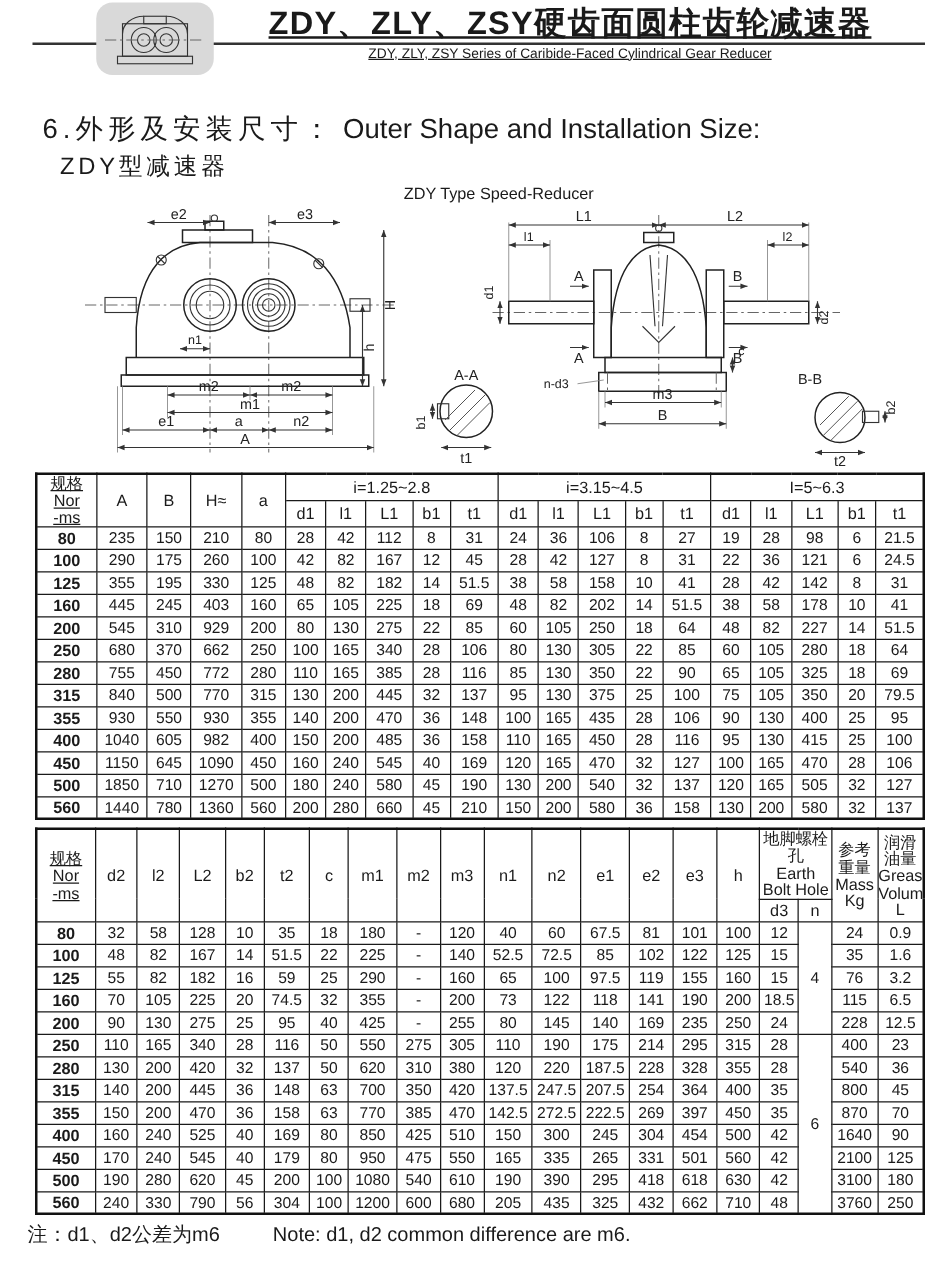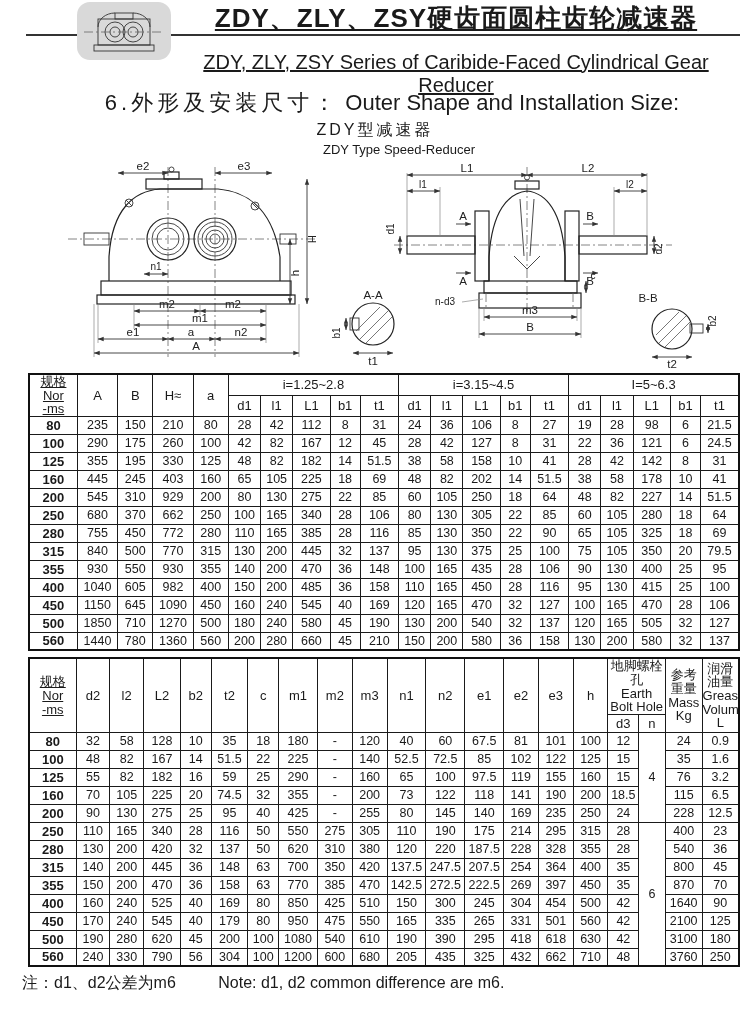--- a/index.html
+++ b/index.html
@@ -5,27 +5,27 @@
   * { margin:0; padding:0; box-sizing:border-box; }
   body { width:750px; height:1012px; background:#fff; font-family:"Liberation Sans", sans-serif; color:#1a1a1a; overflow:hidden; }
   .page { position:relative; width:750px; height:1012px; background:#fff; }
 
   
   .hdr { position:relative; height:62px; }
   .hdr-line { position:absolute; top:34px; left:26px; right:10px; border-top:2px solid #333; }
   .logo { position:absolute; top:2px; left:77px; width:94px; height:58px; background:#d9d9d9; border-radius:13px; display:flex; align-items:center; justify-content:center; }
   .titles { position:absolute; left:178px; top:4px; width:556px; text-align:center;text-decoration:underline; }
   .title-cn { font-size:26px; font-weight:bold; letter-spacing:1px; line-height:1.1; }
-  .title-en { font-size:20px; margin-top:18px; }
+  .title-en { font-size:11px; margin-top:4px; }
 
   
-  .sec-head { margin:26px 0 0 34px; font-size:22px; white-space:nowrap;text-align:center; }
+  .sec-head { margin:26px 0 0 34px; font-size:22px; white-space:nowrap; }
   .sec-head .cn { letter-spacing:4px; }
   .sec-head .en { letter-spacing:0; }
-  .sub-cn { text-align:center; font-size:16px; letter-spacing:3px; margin-top:2px; }
+  .sub-cn { font-size:19px; letter-spacing:3px; margin-top:2px;padding-left:48px; }
   .sub-en { text-align:center; font-size:13px; margin-top:1px;padding-left:48px; }
 
   
   .drawing { display:block; margin:4px 0 4px 22px; }
   .ln   { fill:none; stroke:#222; stroke-width:1.2; }
   .lnth { fill:none; stroke:#333; stroke-width:0.9; }
   .cl   { fill:none; stroke:#666; stroke-width:0.8; stroke-dasharray:9 3 2 3; }
   .dim  { fill:none; stroke:#333; stroke-width:0.9; }
   .ext  { fill:none; stroke:#888; stroke-width:0.7; }
   .hat  { fill:none; stroke:#555; stroke-width:0.8; }

